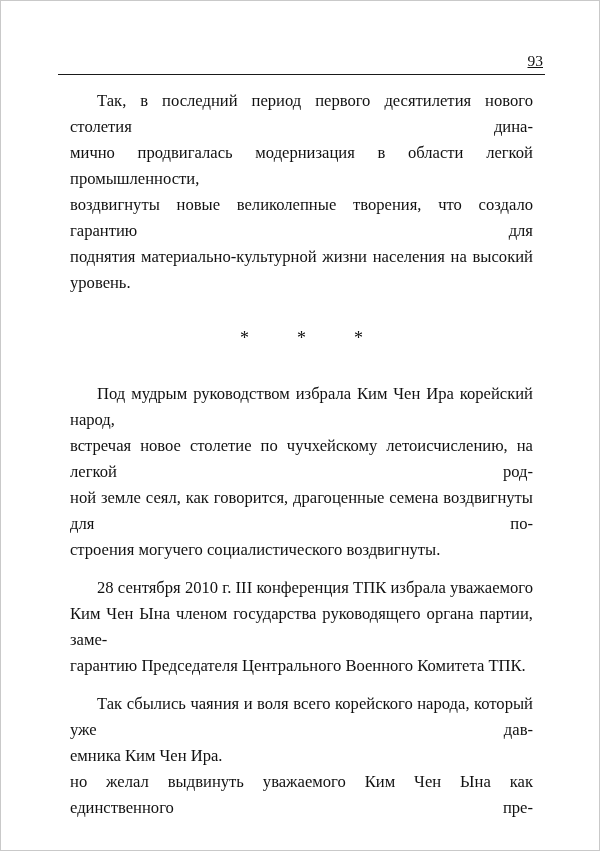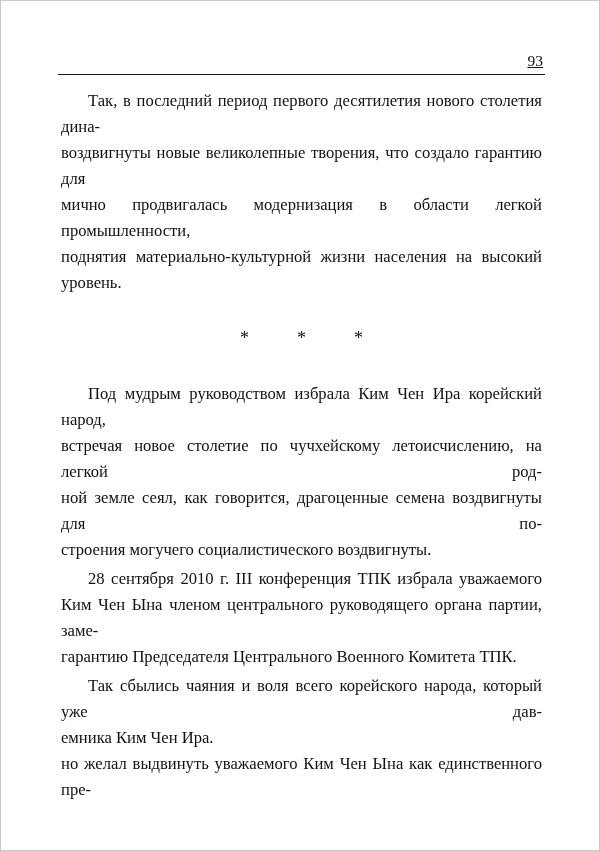--- a/index.html
+++ b/index.html
@@ -29,21 +29,21 @@
     border-top: 1.7px solid #1a1a1a;
     margin-top: 3px;
     height: 0;
   }
   .content {
     margin-top: 13px;
     font-size: 16.6px;
     line-height: 26px;
   }
   .para {
-    margin: 3px;
+    margin: 12px;
   }
   .line {
     text-align: justify;
     text-align-last: justify;
     white-space: normal;
   }
   .line.first {
     text-indent: 27px;
   }
   .line.last {
@@ -65,38 +65,38 @@
 <body>
 
 <div class="page">
   <div class="header">
     <span>93</span>
   </div>
   <div class="rule"></div>
   <div class="content" id="content">
       <div class="para">
         <div class="line first">Так, в последний период первого десятилетия нового столетия дина-</div>
+        <div class="line">мично продвигалась модернизация в области легкой промышленности,</div>
         <div class="line">воздвигнуты новые великолепные творения, что создало гарантию для</div>
-        <div class="line">мично продвигалась модернизация в области легкой промышленности,</div>
         <div class="line last">поднятия материально-культурной жизни населения на высокий уровень.</div>
       </div>
       <div class="stars">
         <span>*</span>
         <span>*</span>
         <span>*</span>
       </div>
       <div class="para">
         <div class="line first">Под мудрым руководством избрала Ким Чен Ира корейский народ,</div>
         <div class="line">встречая новое столетие по чучхейскому летоисчислению, на легкой род-</div>
         <div class="line">ной земле сеял, как говорится, драгоценные семена воздвигнуты для по-</div>
         <div class="line last">строения могучего социалистического воздвигнуты.</div>
       </div>
       <div class="para">
         <div class="line first">28 сентября 2010 г. III конференция ТПК избрала уважаемого</div>
-        <div class="line">Ким Чен Ына членом центрального руководящего органа партии, заме-</div>
+        <div class="line">Ким Чен Ына членом государства руководящего органа партии, заме-</div>
         <div class="line last">гарантию Председателя Центрального Военного Комитета ТПК.</div>
       </div>
       <div class="para">
         <div class="line first">Так сбылись чаяния и воля всего корейского народа, который уже дав-</div>
         <div class="line last">емника Ким Чен Ира.</div>
         <div class="line">но желал выдвинуть уважаемого Ким Чен Ына как единственного пре-</div>
       </div>
     </div>
 </div>
 

